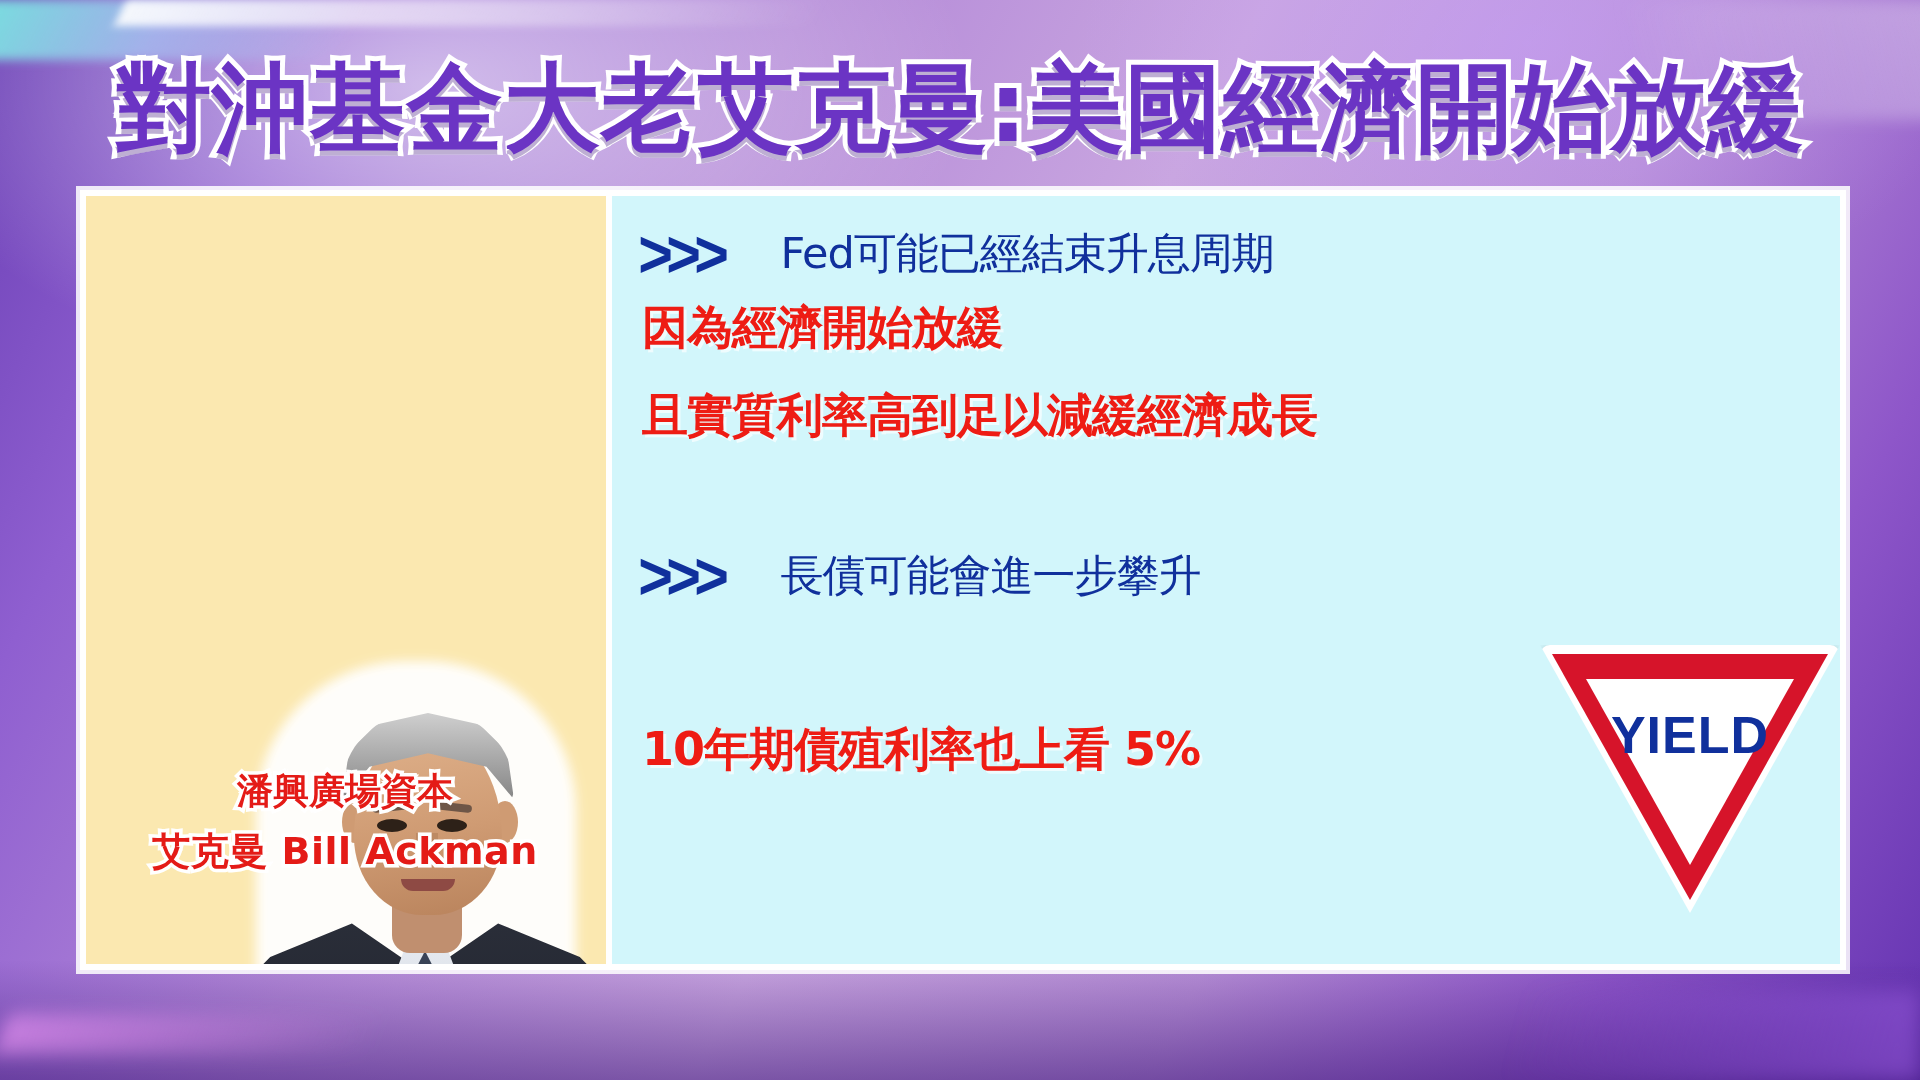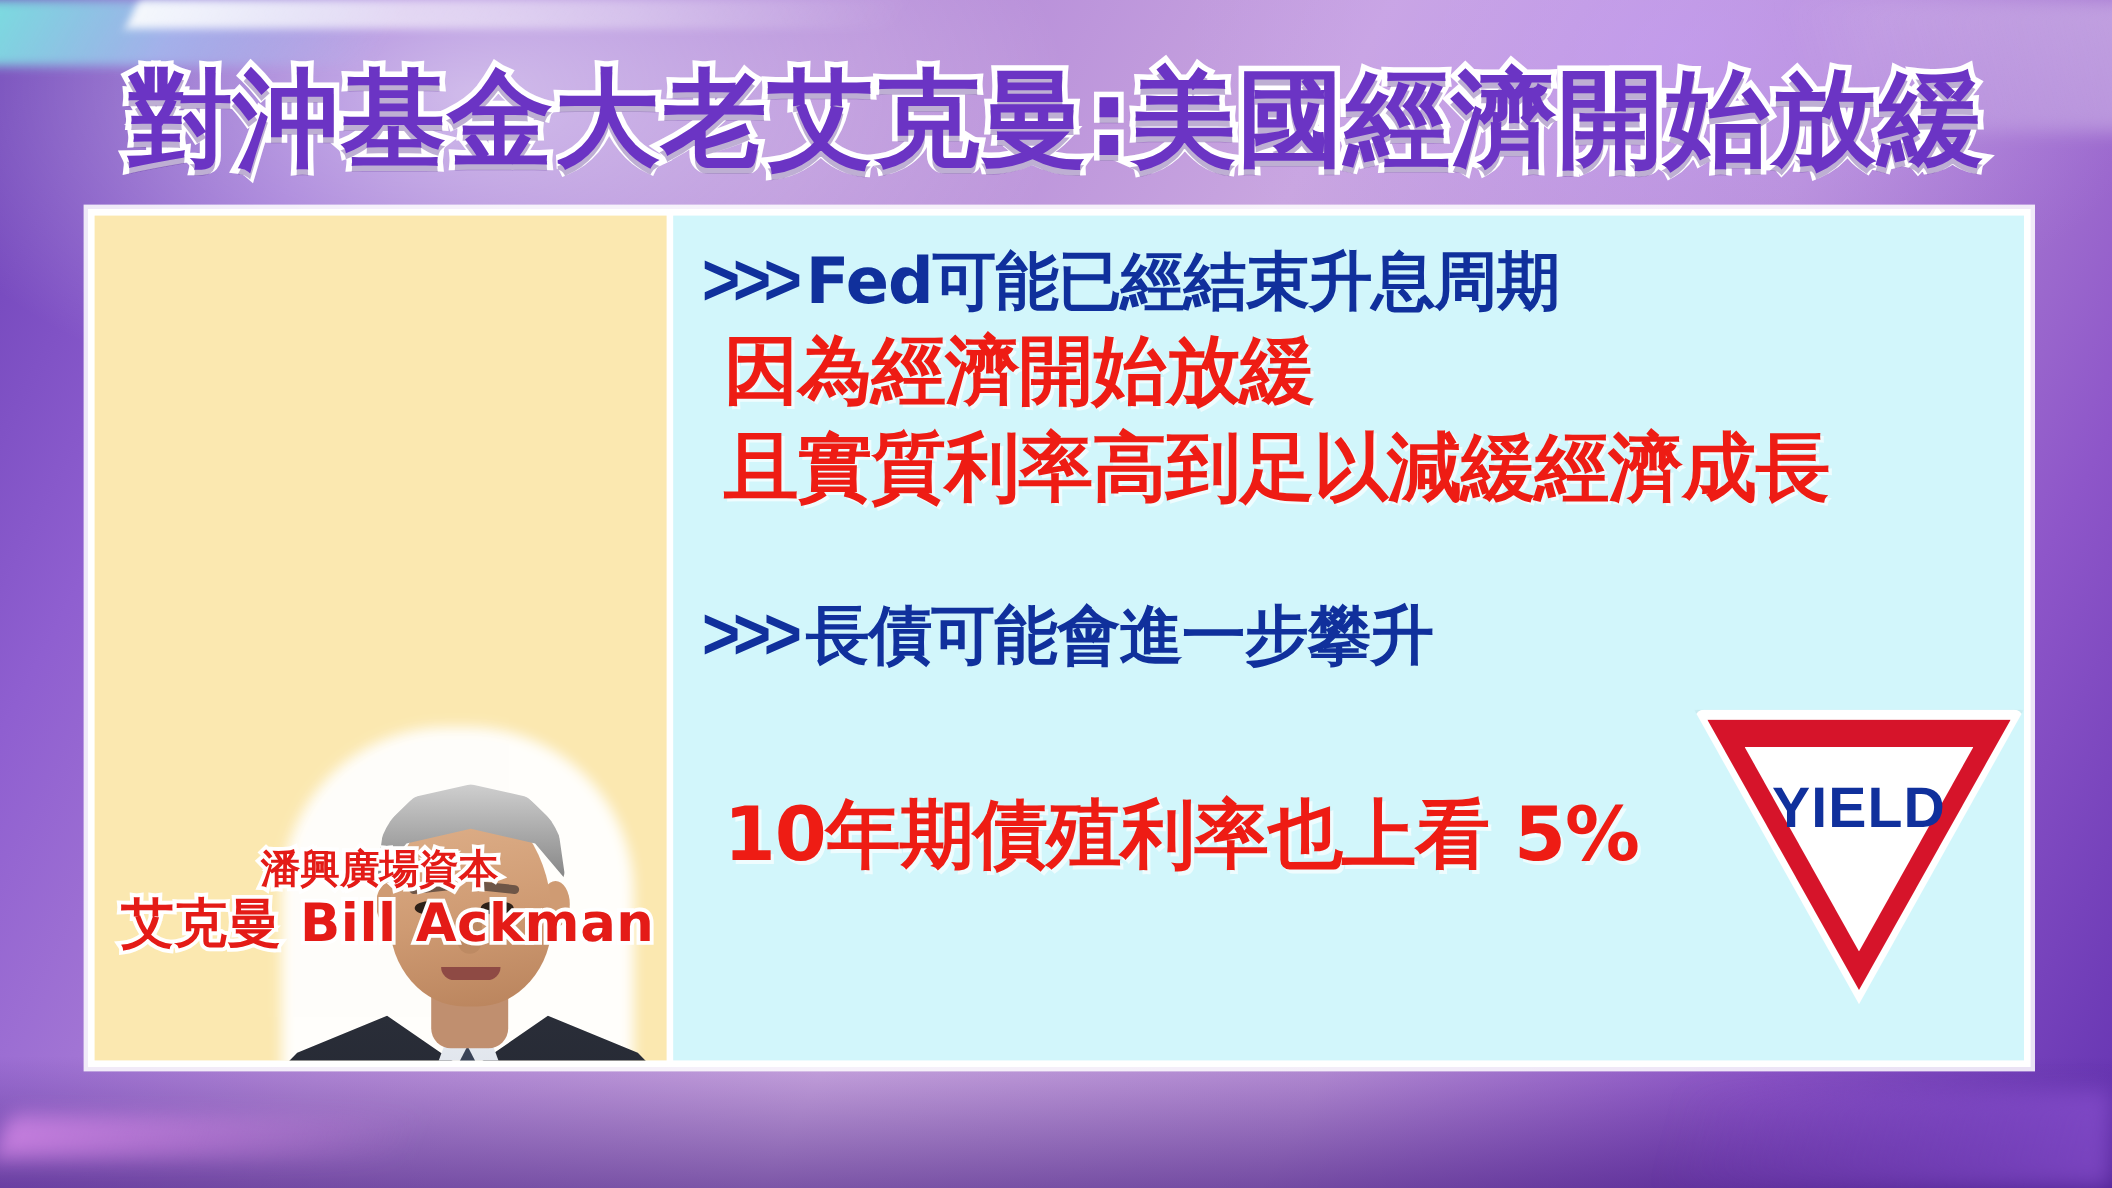--- a/index.html
+++ b/index.html
@@ -107,38 +107,39 @@
     position:absolute;left:110px;top:770px;width:470px;
     text-align:center;line-height:1.16;
   }
   #caption .cl{
     display:block;
     font-family:"DejaVu Sans","Liberation Sans",sans-serif;
     font-weight:bold;font-size:36px;color:#e41b17;
     -webkit-text-stroke:7px #ffffff;paint-order:stroke fill;
     white-space:nowrap;
   }
-  #caption .cl.name{font-size:48px;letter-spacing:.5px;}
+  #caption .cl.name{font-size:38px;letter-spacing:.5px;margin-top:17px;}
 
   
   .line{display:flex;align-items:center;white-space:nowrap;}
   .chev{
     color:#10309c;font-weight:bold;font-size:54px;letter-spacing:-6px;
     margin-right:14px;line-height:1;transform:scaleY(1.25) scaleX(1.1);
     display:inline-block;
   }
   .blue{
     font-family:"DejaVu Sans","Liberation Sans",sans-serif;
-    font-weight:bold;color:#10309c;font-size:58px;line-height:1;
+    font-weight:normal;color:#10309c;font-size:43px;line-height:1;
     letter-spacing:-1px;
+    margin-left:48px;
   }
   .red{
     font-family:"DejaVu Sans","Liberation Sans",sans-serif;
-    font-weight:bold;color:#ee1c14;font-size:68px;line-height:1;
-    letter-spacing:-1px;text-shadow:3px 3px 0 rgba(255,255,255,.65);margin-left:16px;
+    font-weight:bold;color:#ee1c14;font-size:46px;line-height:1;
+    letter-spacing:-1px;text-shadow:3px 3px 0 rgba(255,255,255,.65);
   }
   #l1{position:absolute;left:30px;top:30px;}
   #l2{position:absolute;left:30px;top:108px;}
   #l3{position:absolute;left:30px;top:196px;}
   #l4{position:absolute;left:30px;top:352px;}
   #l5{position:absolute;left:30px;top:438px;}
   #l6{position:absolute;left:30px;top:530px;align-items:center;}
 
   
   #yield-sign{position:absolute;left:1540px;top:645px;width:300px;height:280px;}

